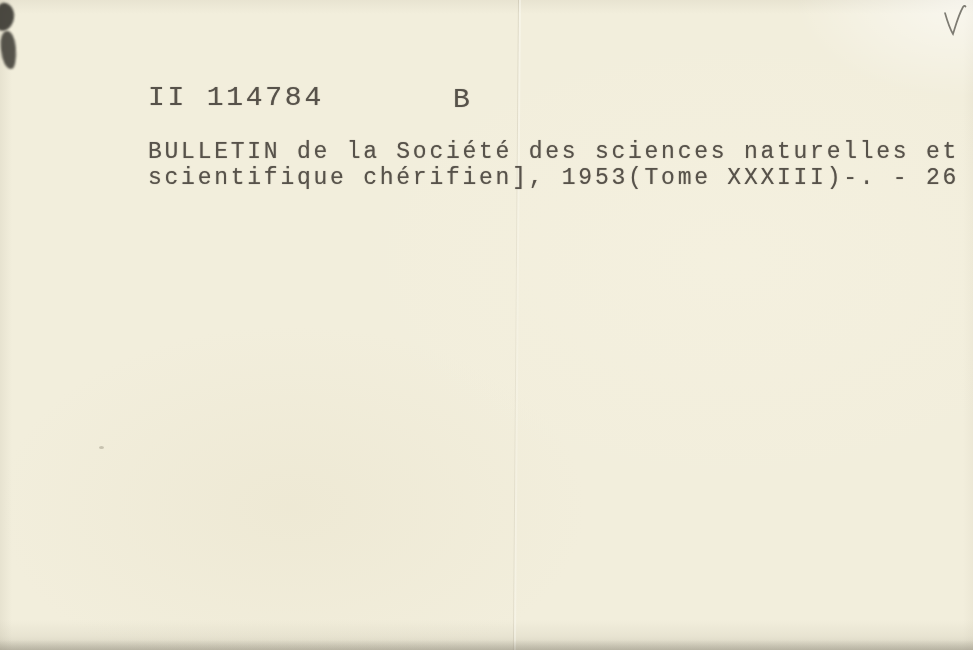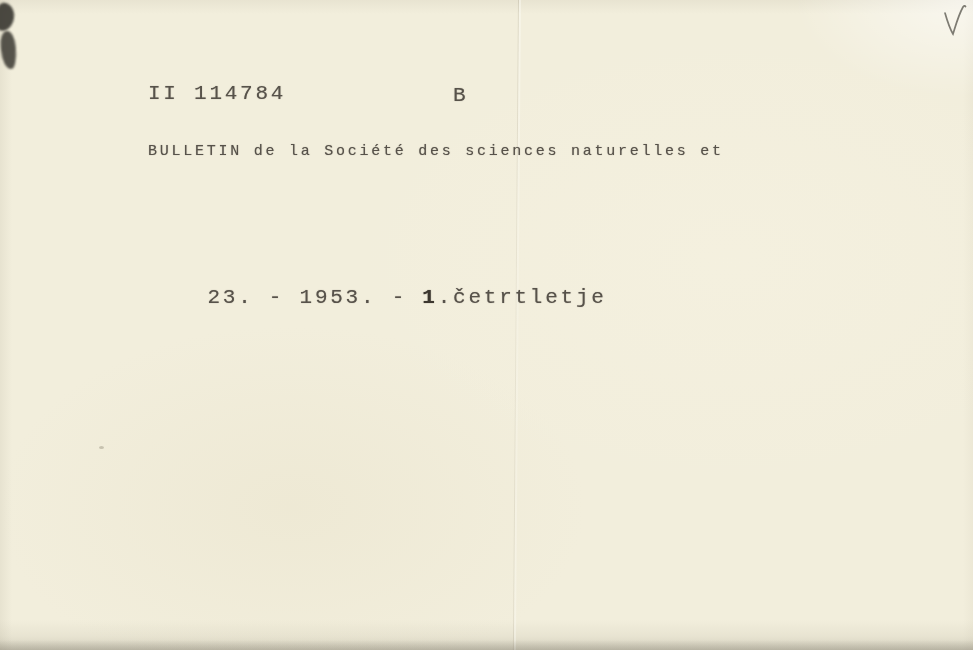--- a/index.html
+++ b/index.html
@@ -19,34 +19,34 @@
       linear-gradient(180deg, rgba(196,190,170,0.22) 0px, rgba(196,190,170,0) 14px),
       linear-gradient(0deg, rgba(140,135,118,0.30) 0px, rgba(160,155,135,0.12) 14px, rgba(160,155,135,0) 30px),
       linear-gradient(90deg, rgba(186,180,160,0.20) 0px, rgba(186,180,160,0) 12px),
       linear-gradient(270deg, rgba(210,204,184,0.18) 0px, rgba(210,204,184,0) 10px),
       var(--paper, #f2eedc);
     font-family: "Liberation Mono", "DejaVu Sans Mono", monospace;
     color: var(--ink, #57524a);
   }
   .typed {
     position: absolute;
-    font-size: 21px;
+    font-size: 28px;
     letter-spacing: 2.75px;
     white-space: pre;
     color: var(--ink, #57524a);
     text-shadow: 0 0 1px rgba(90,84,74,0.55);
   }
   .entry-block {
     position: absolute;
     left: 148px;
     top: 139px;
   }
   .entry-line {
     position: relative;
-    font-size: 15px;
+    font-size: 23px;
     letter-spacing: 2.75px;
     white-space: pre;
     line-height: 26.4px;
     height: 26.4px;
     text-shadow: 0 0 1px rgba(90,84,74,0.55);
   }
   .entry-line.indent { padding-left: 46px; }
   .holdings-bold {
     font-weight: bold;
     color: var(--ink-bold, #3c372f);
@@ -132,22 +132,20 @@
 
   <svg class="pen-mark" viewBox="0 0 28 40">
     <path d="M4,9 C6,16 9,25 12,30 C14,24 17,12 22,3 C22.8,1.8 24,1.5 24.5,2.5" fill="none" stroke="#67655d" stroke-width="1.7" stroke-linecap="round" opacity="0.85"></path>
   </svg>
 
   <div class="typed" style="left:148px; top:82px;">II 114784</div>
   <div class="typed" style="left:453px; top:84px;">B</div>
 
   <div class="entry-block">
     <div class="entry-line">BULLETIN de la Société des sciences naturelles et</div>
+    <div class="entry-line">scientifique chérifien], 1953(Tome XXXIII)-. - 26</div>
   </div>
 
-  <div class="typed" style="left:146px; top:263px;">
-    <span>23. - 1953. - </span><span class="holdings-bold">1</span><span>.četrtletje</span>
-  </div>
 
   <div class="speck"></div>
 
   <div class="bottom-shade"></div>
 </div>
 
 </body></html>

